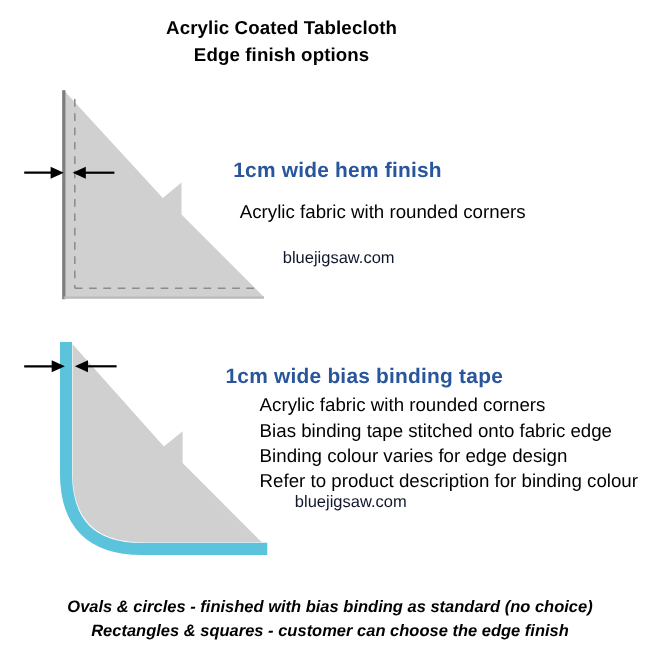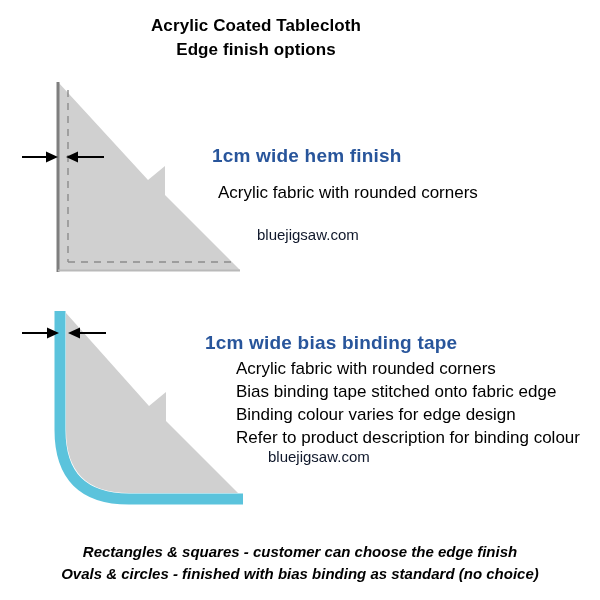--- a/index.html
+++ b/index.html
@@ -155,15 +155,15 @@
 <div class="abs body-lines" id="body-bias">
   <div>Acrylic fabric with rounded corners</div>
   <div>Bias binding tape stitched onto fabric edge</div>
   <div>Binding colour varies for edge design</div>
   <div>Refer to product description for binding colour</div>
 </div>
 
 <div class="abs watermark" id="watermark-2">bluejigsaw.com</div>
 
 <div class="abs" id="footer">
+  <div>Ovals &amp; circles - finished with bias binding as standard (no choice)</div>
   <div>Rectangles &amp; squares - customer can choose the edge finish</div>
-  <div>Ovals &amp; circles - finished with bias binding as standard (no choice)</div>
 </div>
 
 </body></html>

